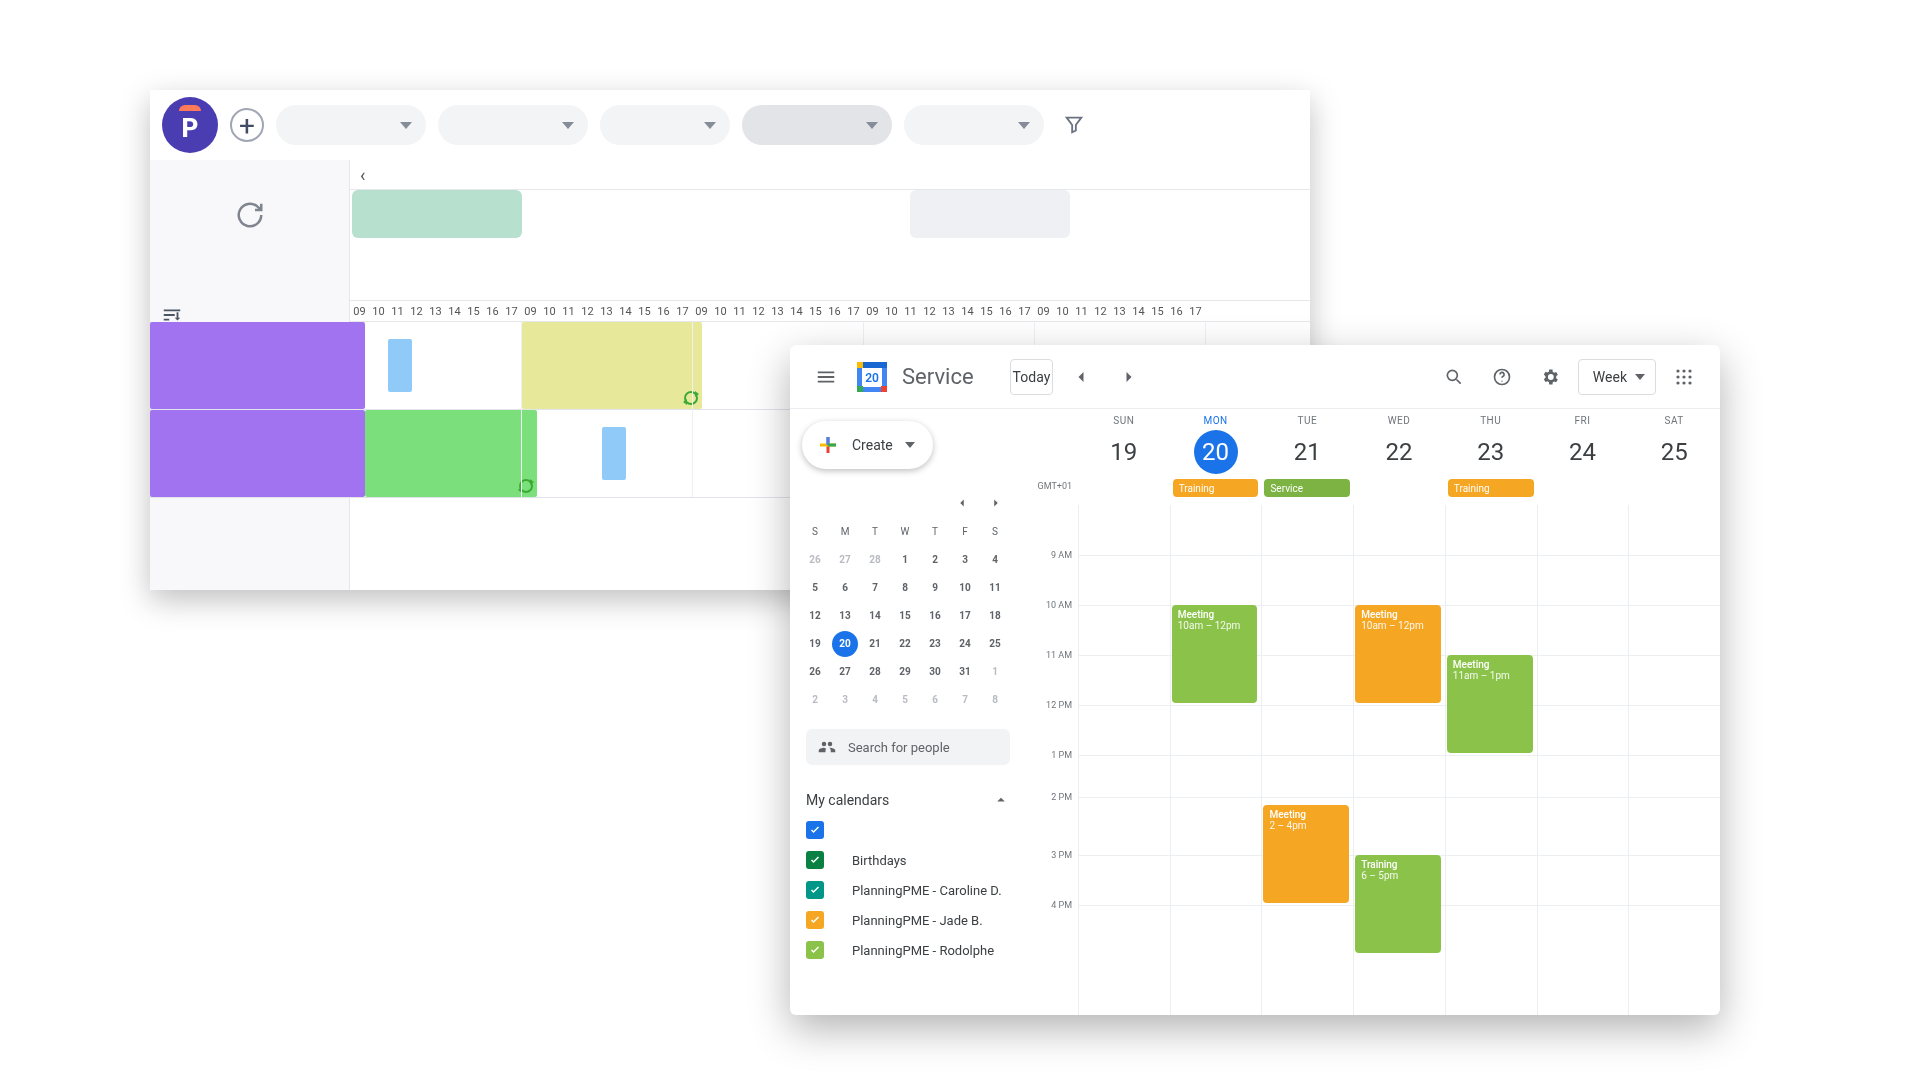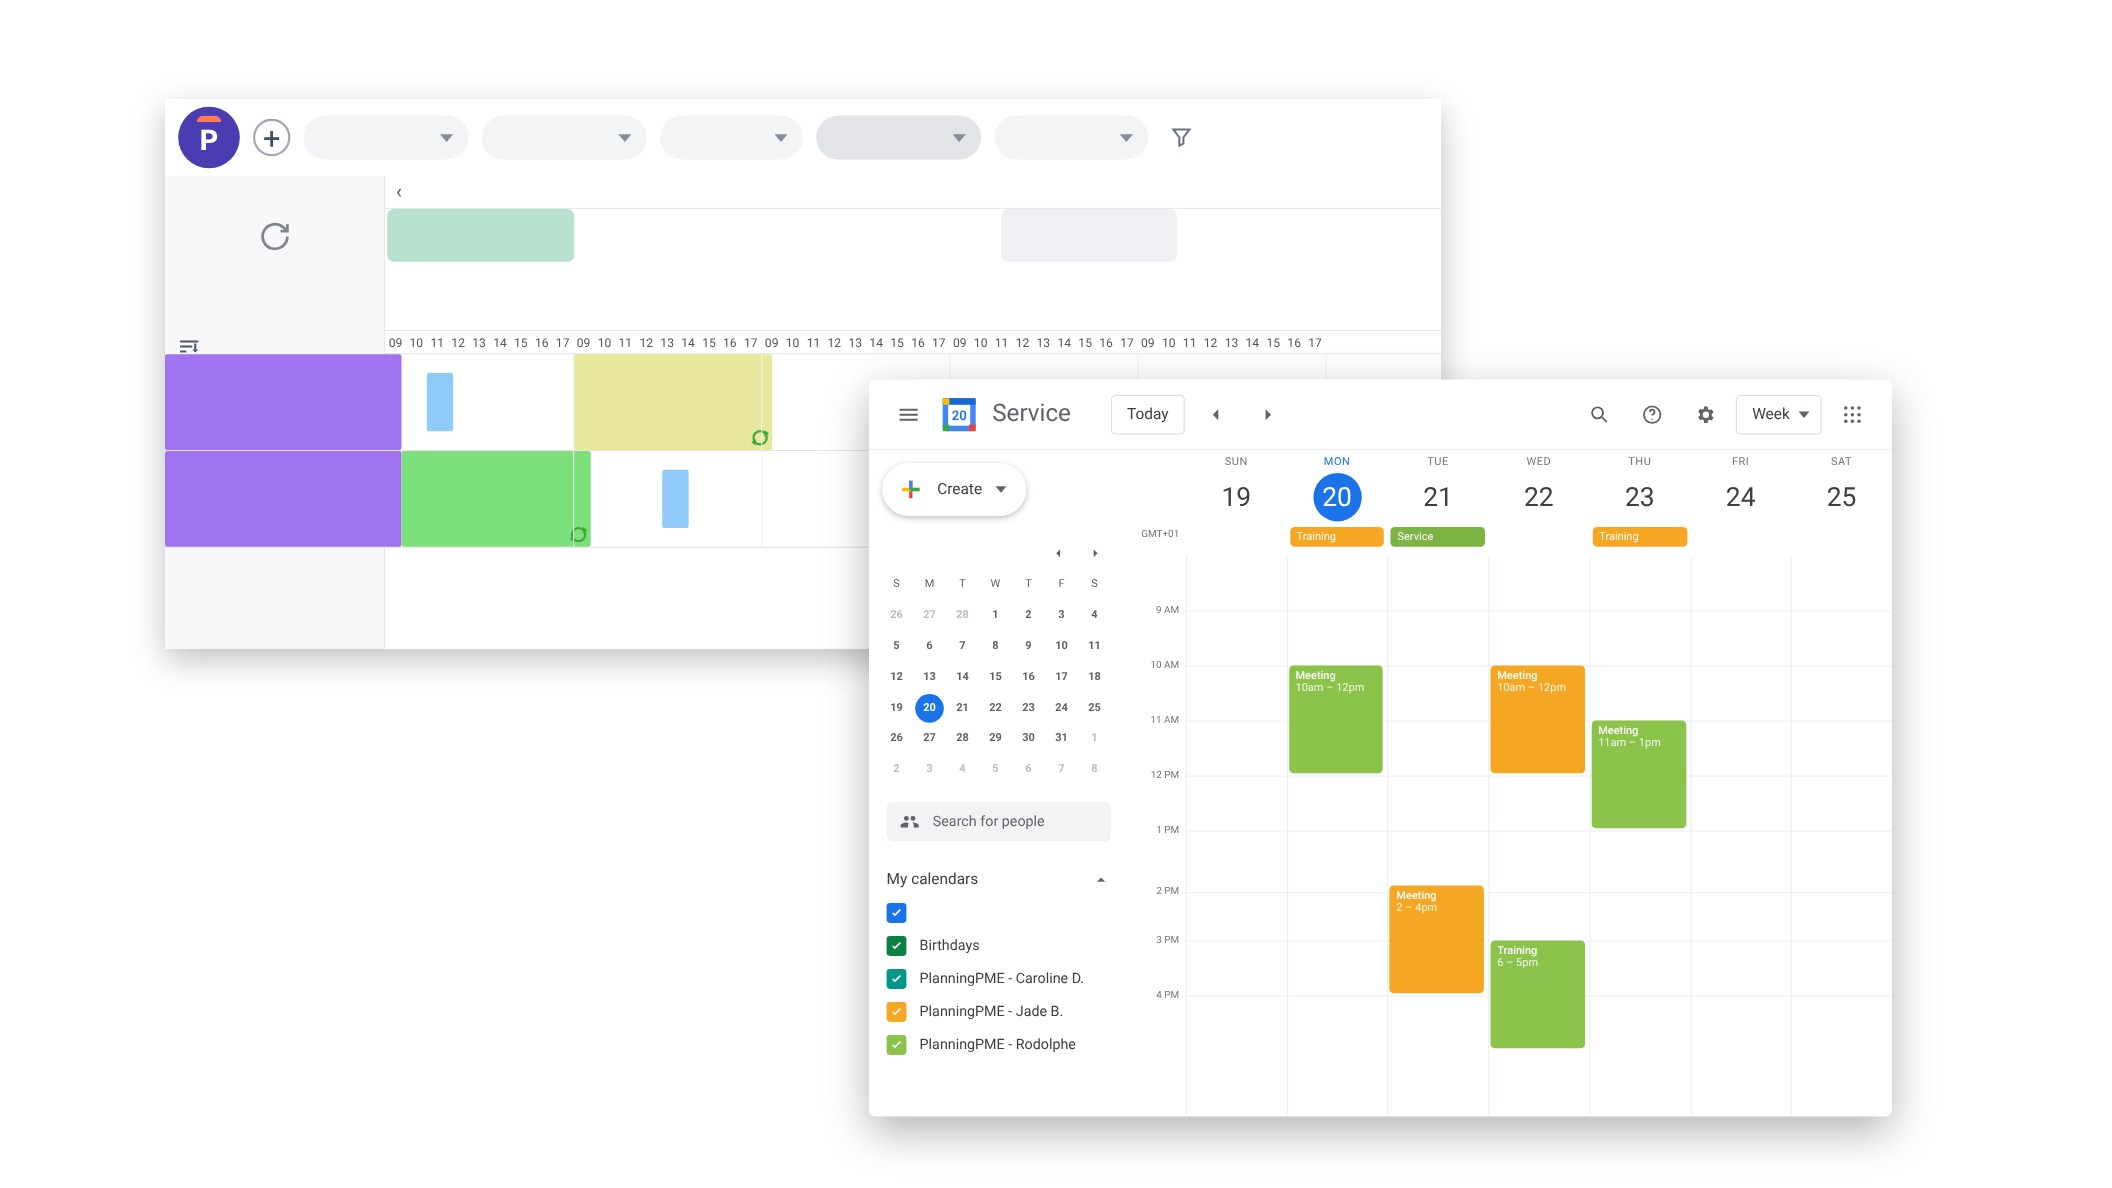--- a/index.html
+++ b/index.html
@@ -79,21 +79,21 @@
     background: #fff;
     border-radius: 6px;
     box-shadow: 0 14px 40px rgba(0,0,0,.3);
     overflow: hidden;
   }
   .gcal-header { height: 64px; display:flex; align-items:center; padding:0 16px; gap:8px; border-bottom:1px solid #eceff1; }
   .iconbtn { width:40px; height:40px; border-radius:50%; display:flex; align-items:center; justify-content:center; cursor:pointer; color:#5f6368; }
   .gcal-logo { width:36px; height:36px; display:flex; align-items:center; justify-content:center; }
   .gcal-logo svg { display:block; }
   .gcal-title { font-size:22px; color:#5f6368; margin-left:4px; }
-  .today-btn { margin-left:28px; height:36px; padding:0 14px; border:1px solid #dadce0; border-radius:4px; background:#fff; font-size:14px; color:#3c4043; cursor:pointer; display:flex; align-items:center; }
+  .today-btn { margin-left:28px; height:36px; padding:0 2px; border:1px solid #dadce0; border-radius:4px; background:#fff; font-size:14px; color:#3c4043; cursor:pointer; display:flex; align-items:center; }
   .gcal-header .spacer { flex:1; }
   .view-btn { height:36px; padding:0 10px 0 14px; border:1px solid #dadce0; border-radius:4px; background:#fff; font-size:14px; color:#3c4043; cursor:pointer; display:flex; align-items:center; gap:8px; }
   .view-btn .tri { width:0;height:0;border-left:5px solid transparent;border-right:5px solid transparent;border-top:6px solid #5f6368; }
 
   .gcal-body { position:absolute; left:0; right:0; top:64px; bottom:0; display:flex; }
   .gcal-side { width:232px; padding:12px 8px 12px 12px; overflow:hidden; }
   .create-btn { height:48px; border-radius:24px; box-shadow:0 2px 6px rgba(0,0,0,.25); display:inline-flex; align-items:center; gap:10px; padding:0 18px 0 12px; cursor:pointer; background:#fff; }
   .create-plus { width:28px; height:28px; display:flex; align-items:center; justify-content:center; }
   .create-label { font-size:14px; color:#3c4043; }
   .create-btn .tri { width:0;height:0;border-left:5px solid transparent;border-right:5px solid transparent;border-top:6px solid #5f6368; margin-left:2px;}
@@ -103,21 +103,21 @@
   .mini-head .sp { flex:1; }
   .mini-grid { display:grid; grid-template-columns:repeat(7,26px); grid-auto-rows:26px; gap:2px 4px; justify-content:start; font-size:10px; color:#5f6368; }
   .mini-grid .dow { text-align:center; line-height:26px; text-transform:uppercase; }
   .mini-grid .day { text-align:center; line-height:26px; border-radius:50%; cursor:pointer;font-weight:bold; }
   .mini-grid .day.dim { color:#b8bcc2; }
   .mini-grid .day.today { background:#1a73e8; color:#fff; }
 
   .searchppl { margin:16px 4px 0 4px; height:36px; border-radius:6px; background:#f1f3f4; display:flex; align-items:center; gap:12px; padding:0 12px; color:#5f6368; font-size:13px; cursor:text; }
   .section { margin-top:26px; padding:0 4px; }
   .section-head { display:flex; align-items:center; justify-content:space-between; font-size:14px; color:#3c4043; cursor:pointer; }
-  .cal-item { display:flex; align-items:center; gap:12px; margin-top:12px; font-size:13px; color:#3c4043; }
+  .cal-item { display:flex; align-items:center; gap:28px; margin-top:12px; font-size:13px; color:#3c4043; }
   .chk { width:18px; height:18px; border-radius:3px; display:flex; align-items:center; justify-content:center; cursor:pointer; }
   .chk svg { display:block; }
 
   .gcal-main { flex:1; position:relative; }
   .dayhead { position:absolute; left:56px; right:0; top:0; height:80px; display:grid; grid-template-columns:repeat(7,1fr); }
   .dayhead .cell { text-align:center; padding-top:6px; }
   .dayhead .dow { font-size:10px; color:#70757a; letter-spacing:.5px; }
   .dayhead .dow.active { color:#1a73e8; }
   .dayhead .num { margin-top:4px; font-size:24px; color:#3c4043; }
   .dayhead .num .circle { display:inline-flex; width:44px; height:44px; border-radius:50%; align-items:center; justify-content:center; }
@@ -552,21 +552,21 @@
             <div class="hline"></div>
           </div>
           <div class="hrow" style="top: 200px;">
             <div class="hlabel">12 PM</div>
             <div class="hline"></div>
           </div>
           <div class="hrow" style="top: 250px;">
             <div class="hlabel">1 PM</div>
             <div class="hline"></div>
           </div>
-          <div class="hrow" style="top: 306px;">
+          <div class="hrow" style="top: 292px;">
             <div class="hlabel">2 PM</div>
             <div class="hline"></div>
           </div>
           <div class="hrow" style="top: 350px;">
             <div class="hlabel">3 PM</div>
             <div class="hline"></div>
           </div>
           <div class="hrow" style="top: 400px;">
             <div class="hlabel">4 PM</div>
             <div class="hline"></div>

